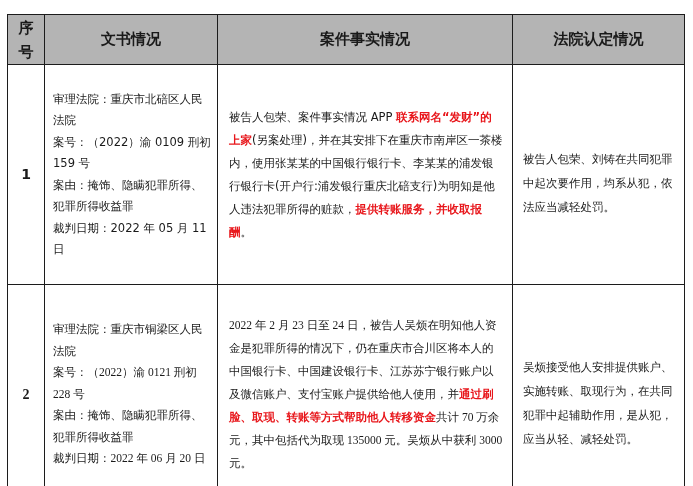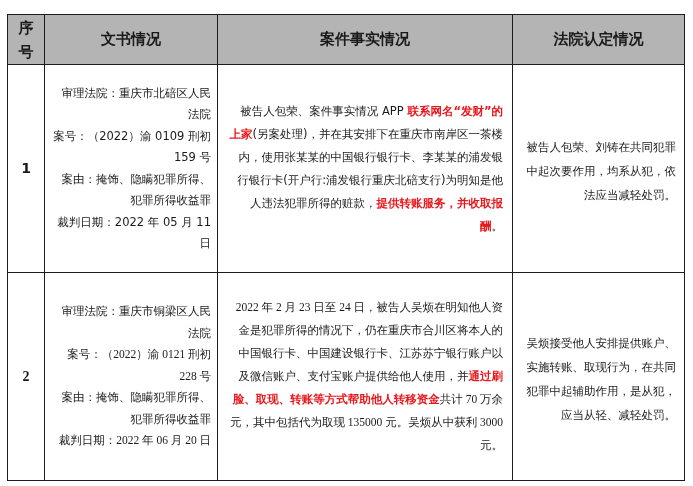--- a/index.html
+++ b/index.html
@@ -2,32 +2,32 @@
 <html><head>
 <meta charset="utf-8">
 <style>
   html, body { margin: 0; padding: 0; background: #ffffff; }
   body { width: 693px; height: 486px; position: relative; overflow: hidden;
          font-family: "DejaVu Sans", "Liberation Sans", sans-serif; color: #1a1a1a; }
   table.case-table {
     position: absolute; left: 7px; top: 14px; width: 677px;
     border-collapse: collapse; table-layout: fixed;
   }
-  .case-table th, .case-table td { border: 1.5px solid #1c1c1c; text-align: right; }
+  .case-table th, .case-table td { border: 1.5px solid #1c1c1c; }
   .case-table th {
     background: #b4b4b4; font-weight: bold; font-size: 15px; height: 49px;
     text-align: center; vertical-align: middle; padding: 0;
   }
   .case-table th.seq { line-height: 24px; font-size: 15px; }
   .case-table td { vertical-align: middle; font-size: 11.5px; line-height: 21.5px; padding: 0 8px; }
   .case-table td.num { text-align: center; font-size: 14px; font-weight: bold; padding: 0; }
   .case-table td.doc { padding: 0 6px 0 8px; }
   .case-table td.doc .line { display: block; }
   .case-table td.fact { padding: 0 9px 0 11px; line-height: 23px; }
-  .case-table td.court { padding: 4px 8px 0 10px; line-height: 24px; }
+  .case-table td.court { padding: 16px 8px 0 10px; line-height: 24px; }
   .red { color: #e8161b; font-weight: bold; }
   tr.row1 td { height: 203px; }
   tr.row2 td { height: 203px; font-family: Liberation Serif, serif; }
 </style>
 </head>
 <body>
 
 <table class="case-table">
   <colgroup>
     <col style="width:37px">

